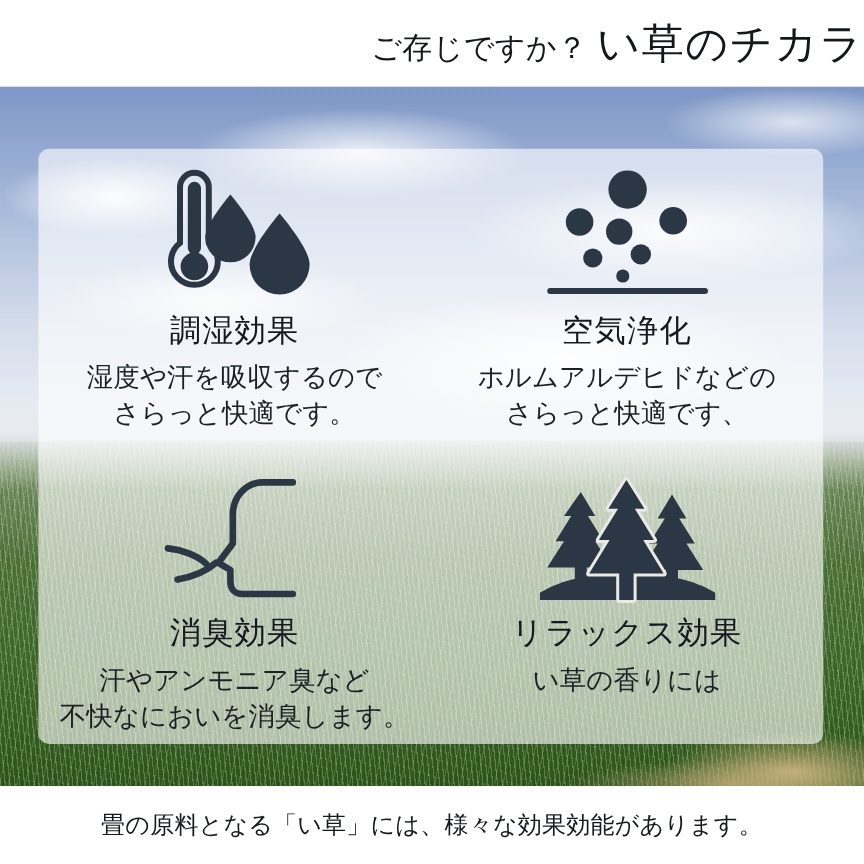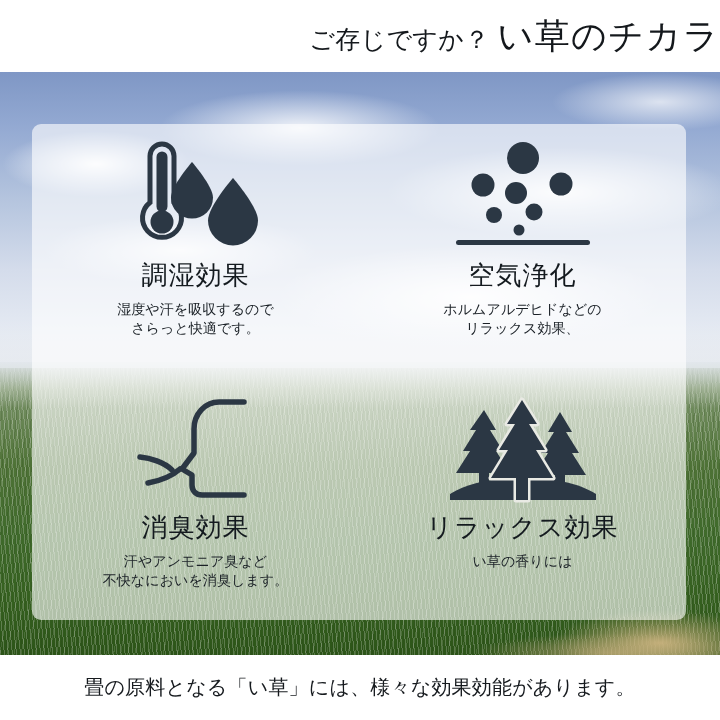--- a/index.html
+++ b/index.html
@@ -135,21 +135,21 @@
   .feature-title {
     font-size: 26px;
     color: #141a1f;
     letter-spacing: 0.04em;
     margin-top: 6px;
     font-weight: 400;
     white-space: nowrap;
   }
   .feature-desc {
     margin-top: 7px;
-    font-size: 14px;
+    font-size: 22px;
     line-height: 1.38;
     color: #1a2026;
     text-align: center;
     letter-spacing: 0.005em;
     white-space: nowrap;
   }
 
   
   .footer-band {
     position: absolute;
@@ -226,21 +226,21 @@
             <circle cx="40" cy="75" r="8"></circle>
             <circle cx="80" cy="72" r="8.5"></circle>
             <circle cx="65" cy="90" r="5.5"></circle>
             <rect x="2" y="100" width="134" height="5" rx="2.5"></rect>
           </g>
         </svg>
       </div>
       <div class="feature-title">空気浄化</div>
       <div class="feature-desc">
         <div>ホルムアルデヒドなどの</div>
-        <div>リラックス効果、</div>
+        <div>さらっと快適です、</div>
       </div>
     </div>
 
     <div class="cell cell-3">
       <div class="icon-box">
         <svg width="140" height="110" viewBox="0 0 140 110" aria-hidden="true">
           <g fill="none" stroke="#2b3744" stroke-width="5.5" stroke-linecap="round" stroke-linejoin="round">
 
             <path d="M118 8H93c-14 0-25 12-25 27v24l-12 16 10 6v10c0 6 4 10 10 10h42"></path>
 

